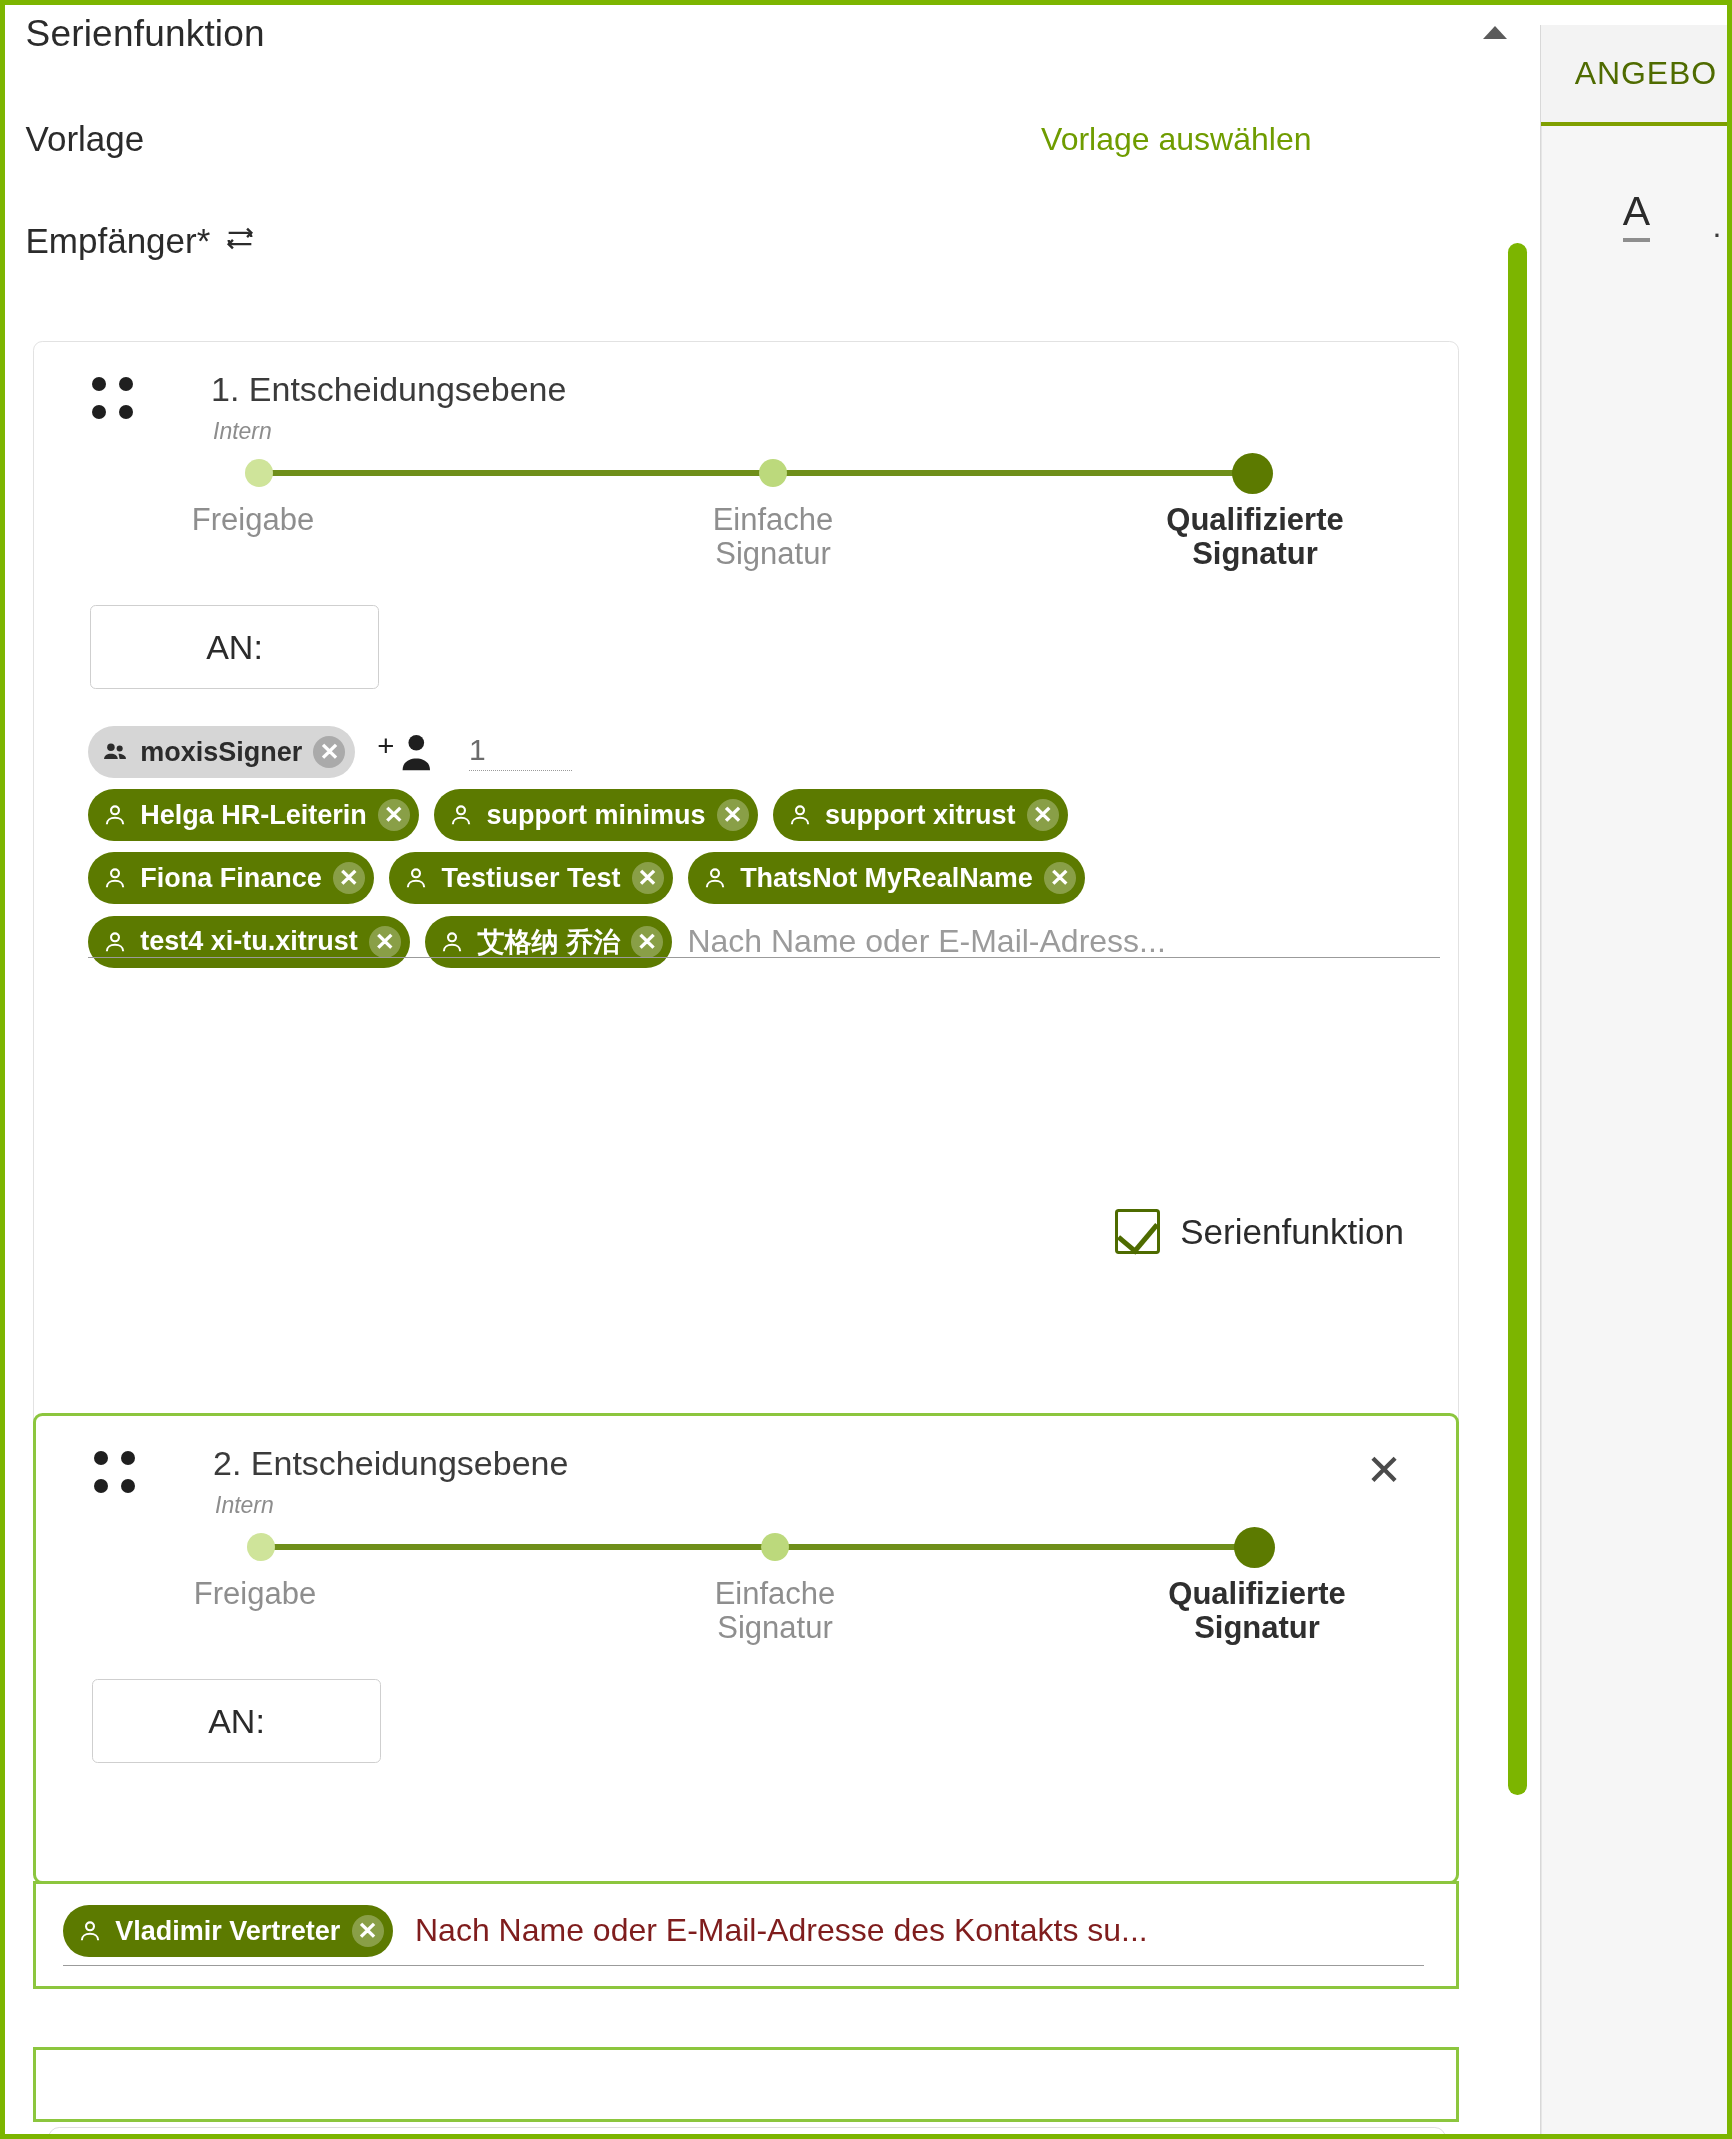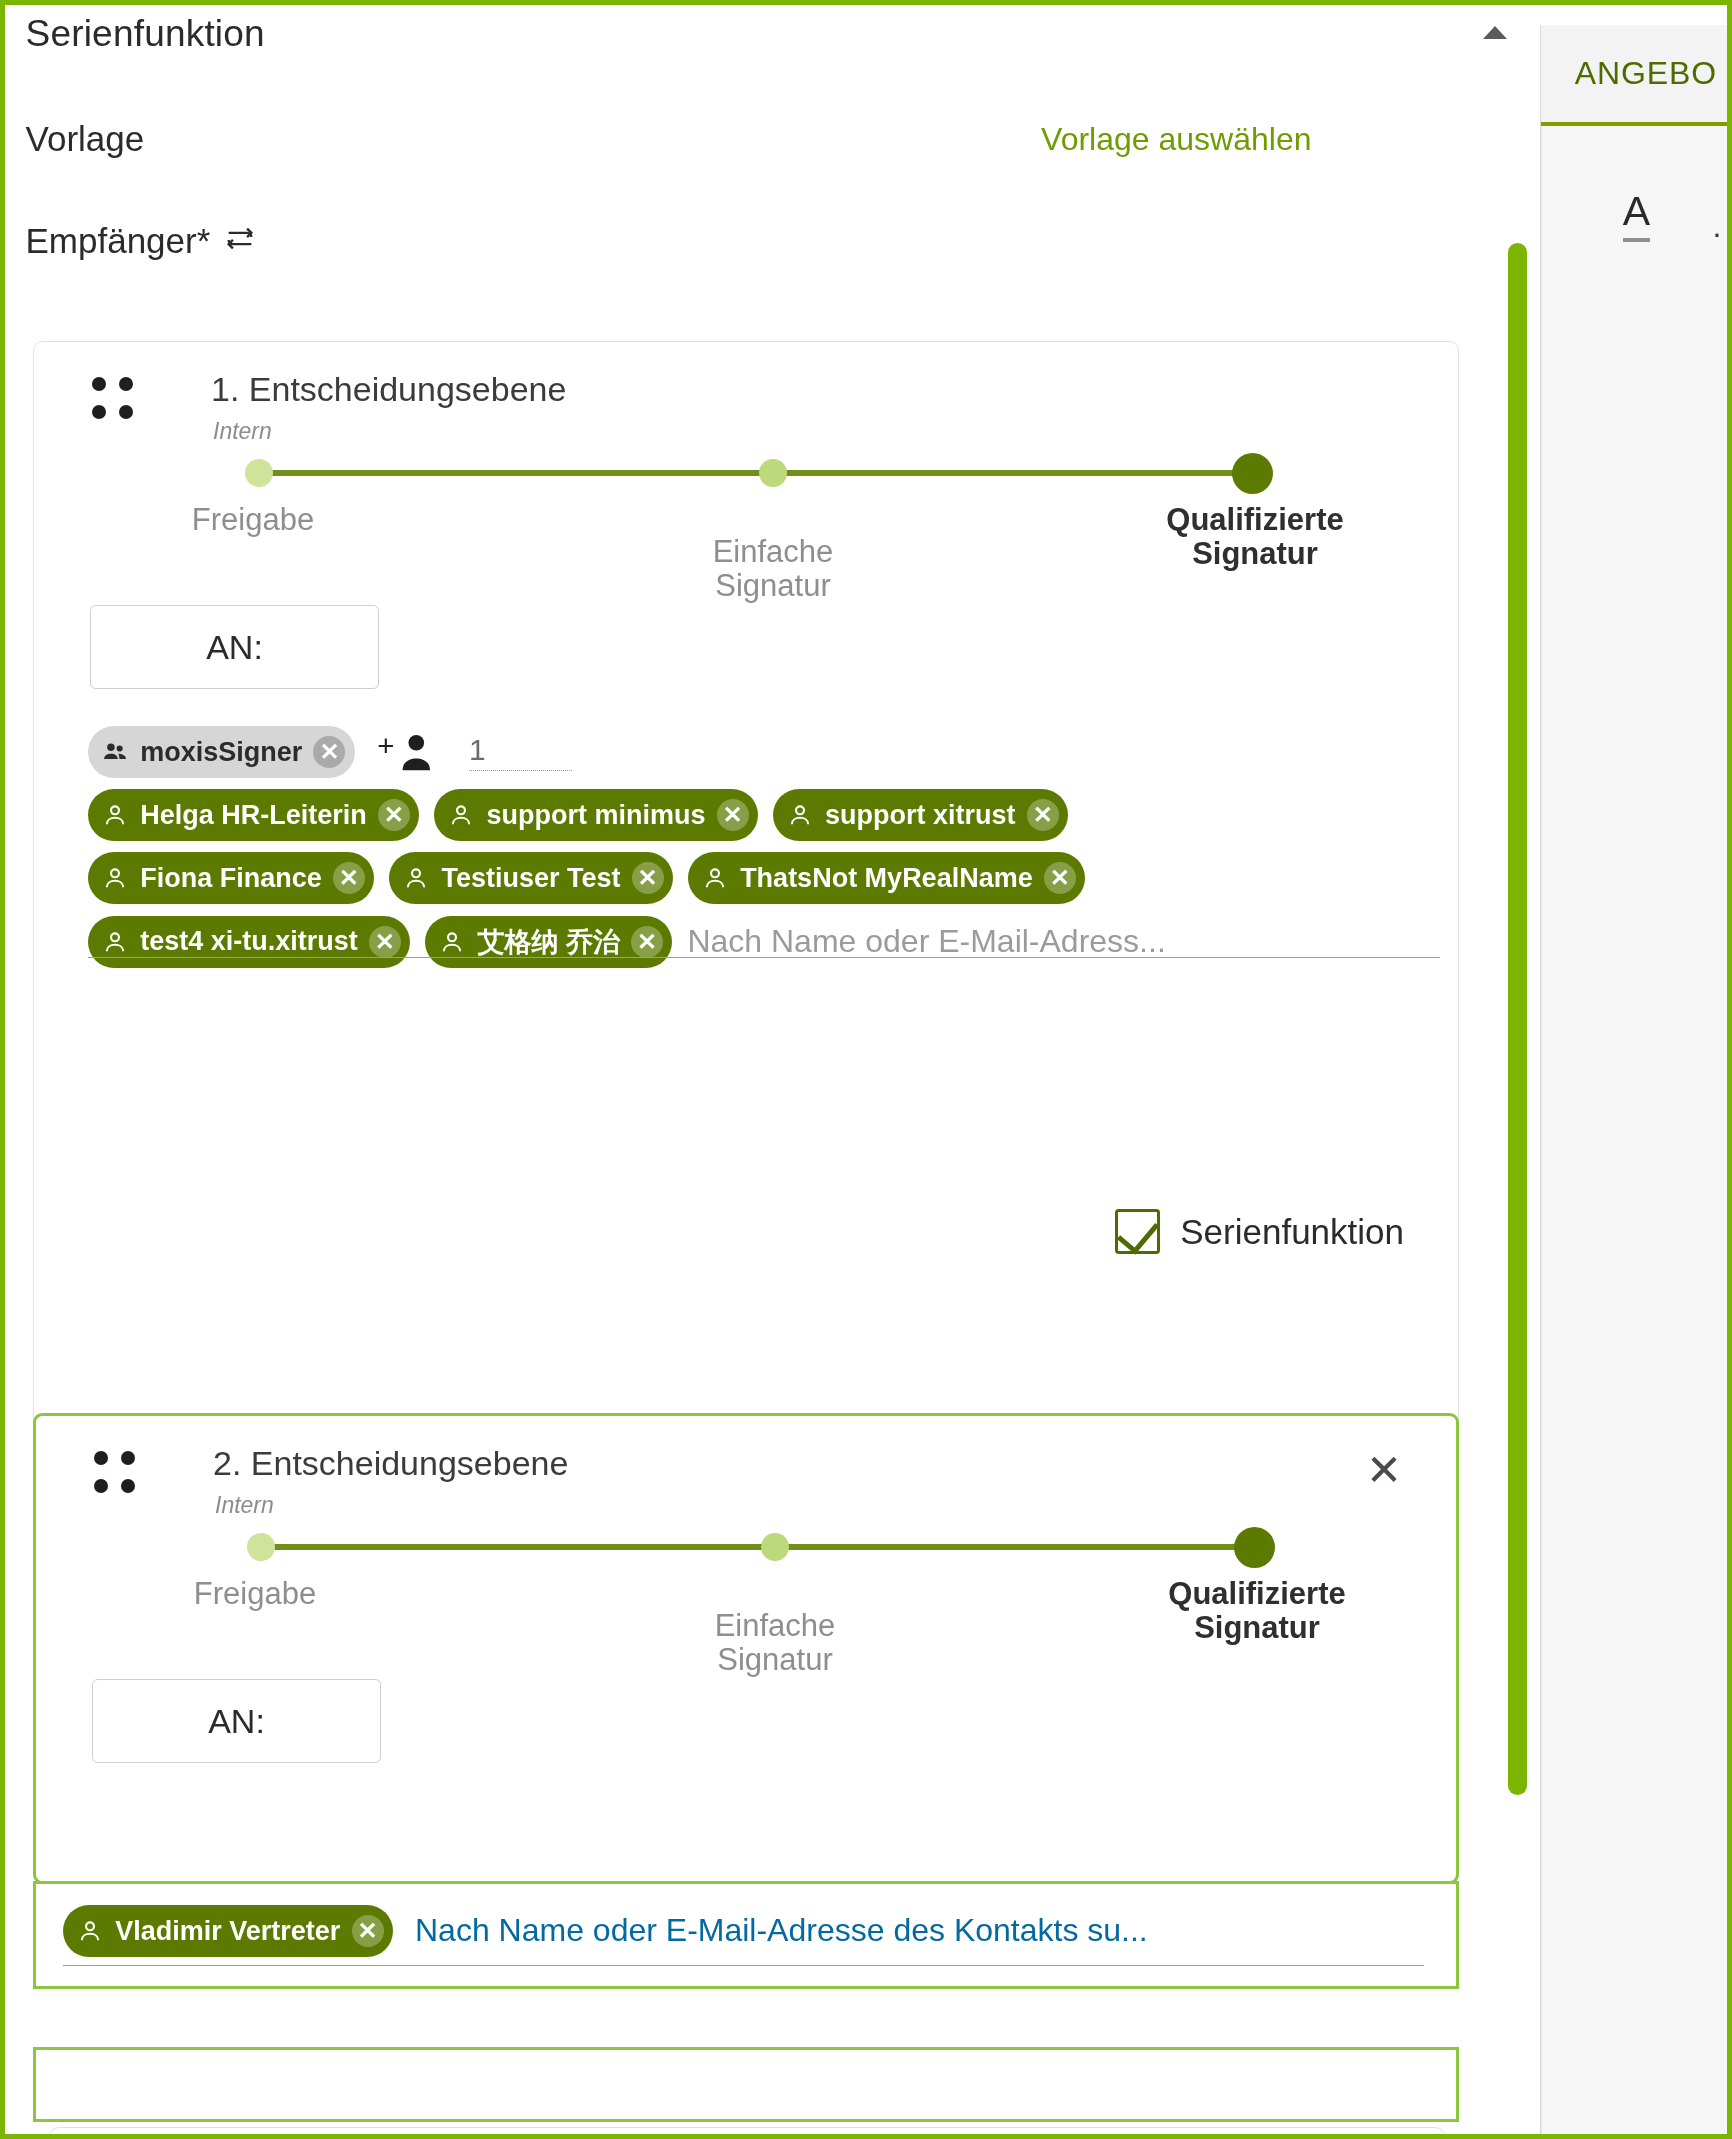--- a/index.html
+++ b/index.html
@@ -159,21 +159,21 @@
   }
   .stepper .lab {
     position: absolute;
     top: 58px;
     font-size: 31px;
     color: #8e8e8e;
     text-align: center;
     line-height: 1.1;
   }
   .stepper .lab.l1 { left: -51px; width: 186px; }
-  .stepper .lab.l2 { left: 455px; width: 214px; margin-top: 32px; }
+  .stepper .lab.l2 { left: 455px; width: 214px; }
   .stepper .lab.l3 {
     left: 932px; width: 224px;
     color: #2f2f2f; font-weight: 700;
   }
 
   
   .an-box {
     position: absolute;
     left: 56px;
     width: 289px; height: 84px;
@@ -301,21 +301,21 @@
   .strip-b { top: 2042px; height: 75px; }
 
   .vlad-chip {
     position: absolute;
     left: 58px; top: 1900px;
   }
   .vlad-search {
     position: absolute;
     left: 410px; top: 1907px;
     font-size: 32px;
-    color: #0369a1;
+    color: #7f1d1d;
     cursor: text;
   }
   .vlad-underline {
     position: absolute;
     left: 58px; top: 1960px;
     width: 1361px;
     border-bottom: 1.9px solid #9b9b9b;
   }
 
   

